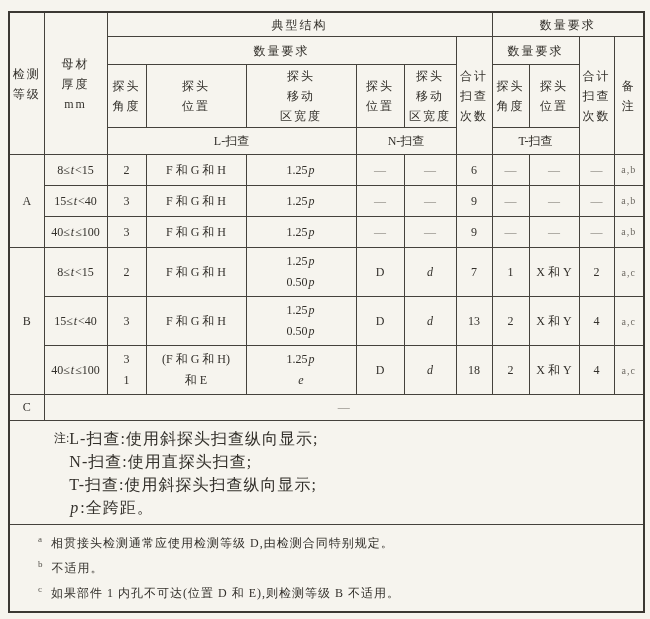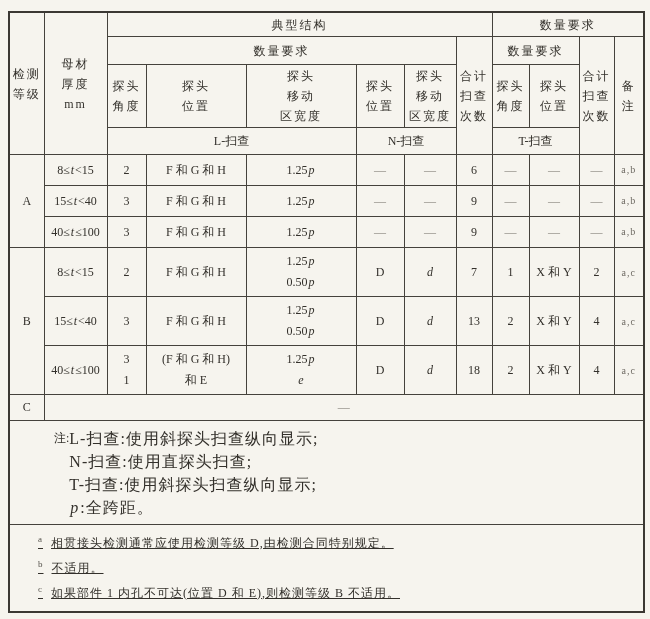--- a/index.html
+++ b/index.html
@@ -51,21 +51,21 @@
     padding:4px 10px 4px 44px;
   }
   .notes-wrap{display:flex;align-items:flex-start;}
   .notes-label{flex:0 0 auto;font-size:12px;line-height:23px;}
   .notes-lines{flex:1;}
   .notes-lines div{font-size:16px;line-height:23px;letter-spacing:1px;}
   .foot-cell{
     height:78px;text-align:left;vertical-align:middle;
     padding:4px 10px 4px 28px;
   }
-  .foot-line{font-size:12px;line-height:25px;letter-spacing:1px;text-decoration:underline;}
+  .foot-line{font-size:12px;line-height:25px;letter-spacing:1px;}
   .foot-marker{
     font-size:9px;vertical-align:super;line-height:0;
     padding-right:8px;color:#55524c;
   }
 </style>
 </head>
 <body>
 
 <div class="page">
 

